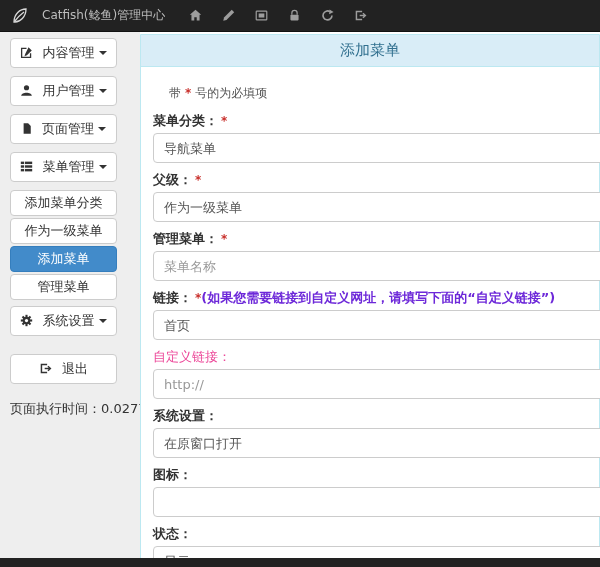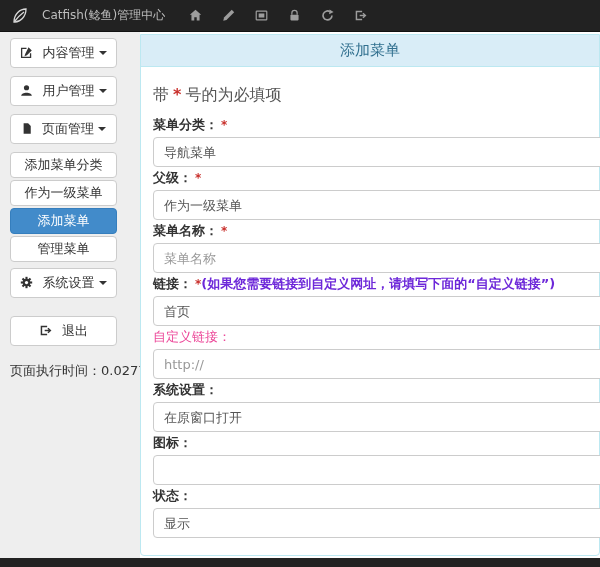--- a/index.html
+++ b/index.html
@@ -87,23 +87,23 @@
   .panel { border: 1px solid #bce8f1; border-radius: 0 0 4px 4px; min-height: 522px; }
   .panel-heading {
     background: #d9edf7;
     color: #31708f;
     text-align: center;
     font-size: 15px;
     padding: 6px 0;
     border-bottom: 1px solid #bce8f1;
   }
   .panel-body { padding: 12px 12px 10px 12px; }
-  .required-note { font-size: 16px; color: #555; margin: 6px 0 10px 0; }
+  .required-note { font-size: 12px; color: #555; margin: 6px 0 10px 16px; }
   .star { color: #c9302c; font-weight: bold; margin: 0 4px; }
-  .form-group { margin-bottom: 2px; }
+  .form-group { margin-bottom: 8px; }
   .form-label {
     display: block;
     font-weight: bold;
     color: #333;
     font-size: 13px;
     margin-bottom: 3px;
   }
   .form-label .star { margin: 0 0 0 3px; font-size: 12px; }
   .form-label.muted { color: #ec4899; font-weight: normal; }
   .link-note { font-weight: bold; color: #6d28d9; }
@@ -200,20 +200,32 @@
     </button>
 
     <button class="side-btn side-toggle">
       <span class="g-icon">
         <svg viewBox="0 0 16 16" width="12" height="13" fill="currentColor">
           <path d="M3.5 1 H9.5 L13 4.5 V15 H3.5 Z"></path>
         </svg>
       </span><span>页面管理</span><span class="caret"></span>
     </button>
 
+    <button class="side-btn side-toggle">
+      <span class="g-icon">
+        <svg viewBox="0 0 16 16" width="13" height="13" fill="currentColor">
+          <rect x="1" y="2" width="4" height="3"></rect>
+            <rect x="6" y="2" width="9" height="3"></rect>
+          <rect x="1" y="6.5" width="4" height="3"></rect>
+            <rect x="6" y="6.5" width="9" height="3"></rect>
+          <rect x="1" y="11" width="4" height="3"></rect>
+            <rect x="6" y="11" width="9" height="3"></rect>
+        </svg>
+      </span><span>菜单管理</span><span class="caret"></span>
+    </button>
 
     <button class="side-btn sub-btn">
       <span>添加菜单分类</span>
     </button>
     <button class="side-btn sub-btn">
       <span>作为一级菜单</span>
     </button>
     <button class="side-btn sub-btn active">
       <span>添加菜单</span>
     </button>
@@ -262,21 +274,21 @@
         </div>
 
         <div class="form-group">
           <label class="form-label"><span>父级：</span><span class="star">*</span></label>
           <select class="form-control">
             <option>作为一级菜单</option>
           </select>
         </div>
 
         <div class="form-group">
-          <label class="form-label"><span>菜单名称：</span><span class="star">*</span></label>
+          <label class="form-label"><span>管理菜单：</span><span class="star">*</span></label>
           <input class="form-control" type="text" placeholder="菜单名称" style="">
         </div>
 
         <div class="form-group">
           <label class="form-label"><span>链接：</span><span class="star">*</span><span class="link-note">(如果您需要链接到自定义网址，请填写下面的“自定义链接”)</span></label>
           <select class="form-control">
             <option>首页</option>
           </select>
         </div>
 

